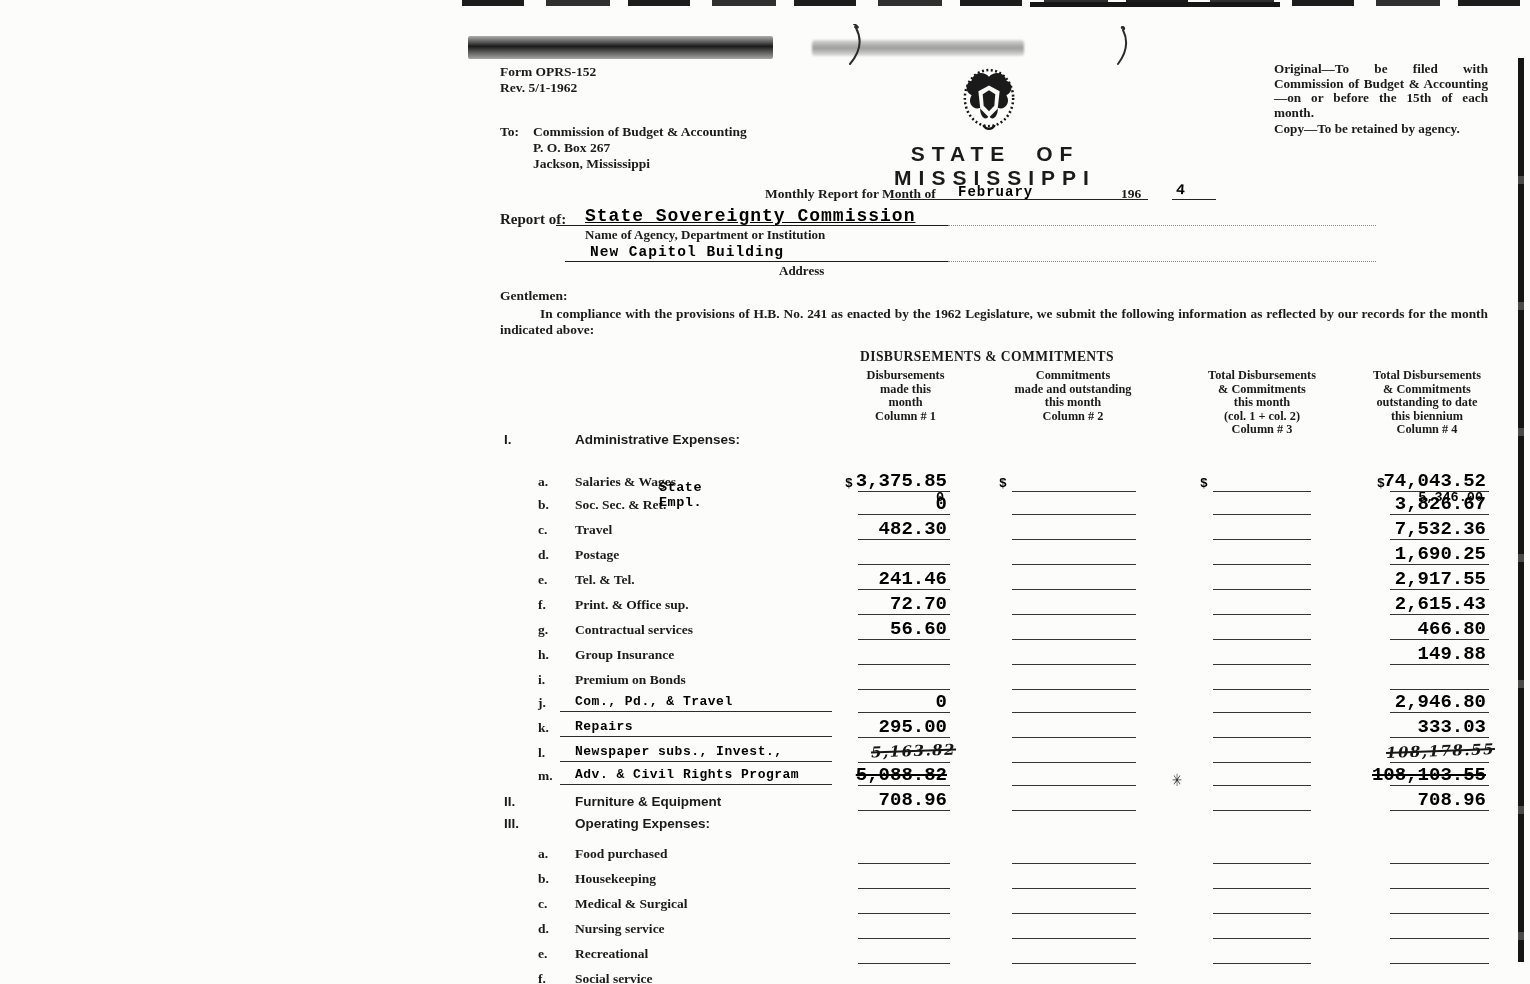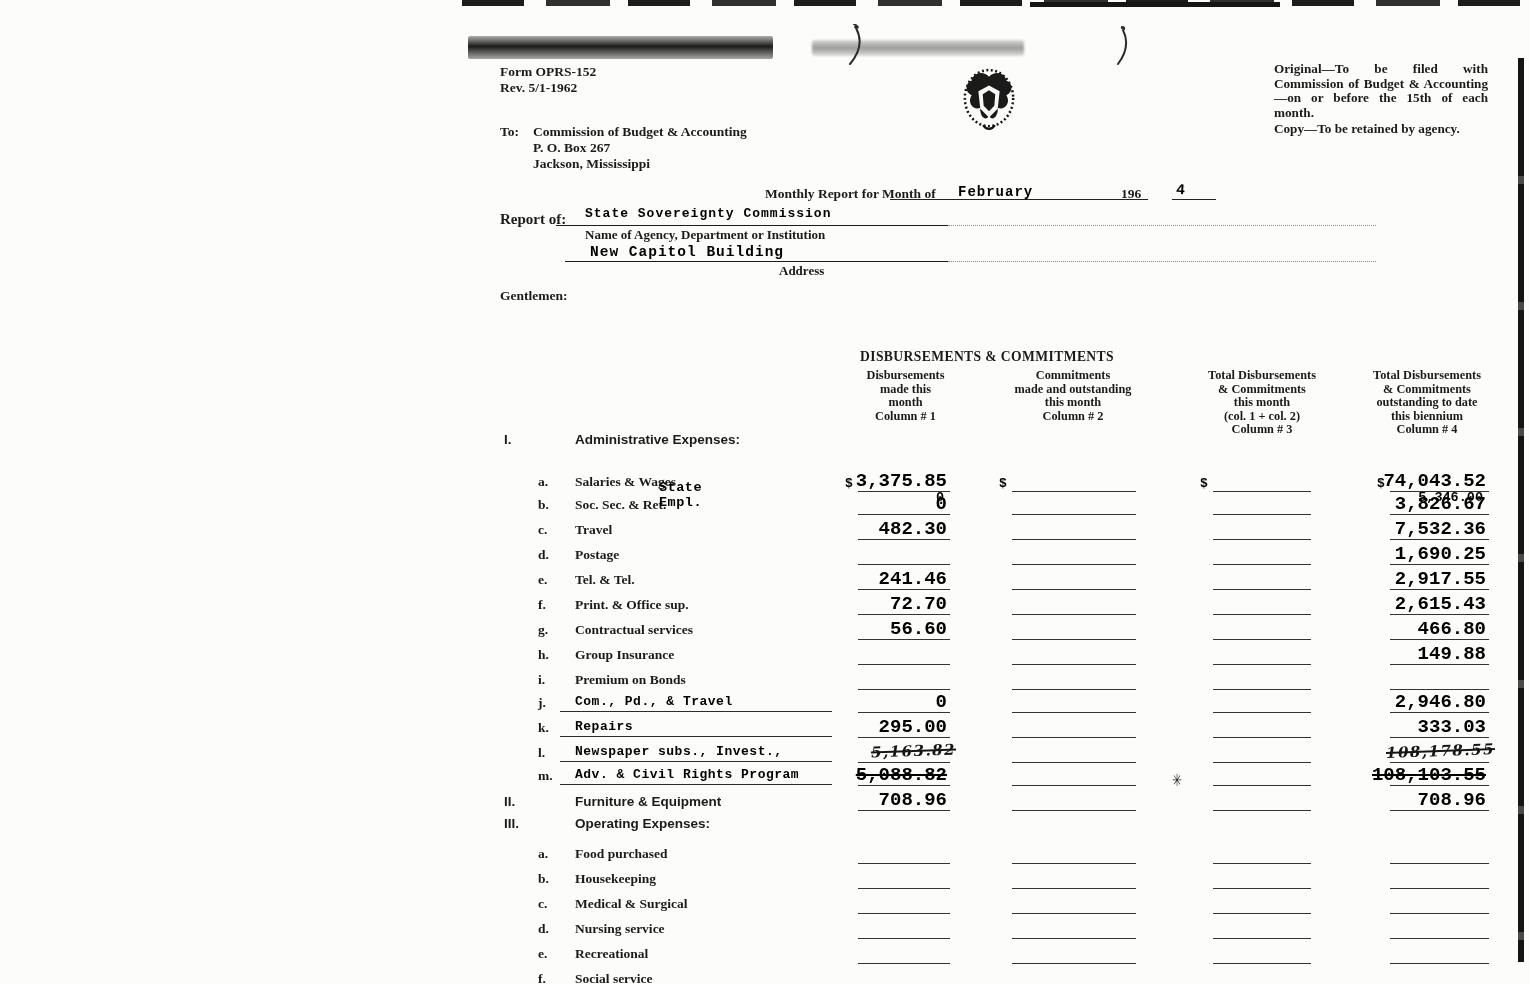--- a/index.html
+++ b/index.html
@@ -37,21 +37,21 @@
   .mr-label{left:765px;top:186px;font-size:13.5px;}
   .mr-line1{left:890px;top:178px;width:258px;border-bottom:1.6px solid #222;height:21px;}
   .mr-month{left:958px;top:184px;font-size:14px;letter-spacing:1px;}
   .mr-year{left:1121px;top:186px;font-size:13.5px;}
   .mr-line2{left:1172px;top:178px;width:44px;border-bottom:1.6px solid #222;height:21px;}
   .mr-digit{left:1176px;top:182px;font-size:15px;transform:rotate(4deg);}
 
   .ro-label{left:500px;top:211px;font-size:15px;}
   .ro-line{left:556px;top:204px;width:392px;height:21px;border-bottom:1.7px solid #1d1d1d;}
   .ro-ext{left:948px;top:204px;width:428px;height:21px;border-bottom:1.4px dotted #8a8a8a;}
-  .ro-agency{left:585px;top:206px;font-size:13px;letter-spacing:1px;}
+  .ro-agency{left:585px;top:206px;font-size:18px;letter-spacing:1px;text-decoration:underline;}
   .ro-caption{left:585px;top:227px;font-size:13px;}
   .ad-line{left:565px;top:240px;width:383px;height:21px;border-bottom:1.7px solid #1d1d1d;}
   .ad-ext{left:948px;top:240px;width:428px;height:21px;border-bottom:1.4px dotted #8a8a8a;}
   .ad-value{left:590px;top:244px;font-size:14.5px;letter-spacing:1px;}
   .ad-caption{left:742px;top:263px;font-size:13px;margin-left:37px;}
   .salutation{left:500px;top:288px;font-size:13.5px;}
   .paragraph{left:500px;top:306px;width:988px;font-size:13.4px;line-height:16px;text-align:justify;text-indent:40px;}
   .tbl-title{left:860px;top:349px;width:254px;text-align:right;font-size:13.6px;letter-spacing:.4px;}
 
   .colhead{top:369px;font-size:12.3px;line-height:13.6px;text-align:center;font-weight:600;}
@@ -119,39 +119,41 @@
 
   <div class="abs seal">
     <svg width="58" height="70" viewBox="0 0 60 72">
       <ellipse cx="30" cy="33" rx="25" ry="29" fill="none" stroke="#151515" stroke-width="2.6" stroke-dasharray="2 2.6"></ellipse>
       <path d="M30 11 C24 4 13 7 12 15 C5 17 5 27 12 30 C7 38 14 46 21 43 C20 52 27 58 30 51 C33 58 40 52 39 43 C46 46 53 38 48 30 C55 27 55 17 48 15 C47 7 36 4 30 11 Z" fill="#1a1a1a"></path>
       <path d="M30 20 L41 26 L39 44 L30 53 L21 44 L19 26 Z" fill="#f8f8f5"></path>
       <path d="M30 25 L36.5 29 L35.5 41 L30 46.5 L24.5 41 L23.5 29 Z" fill="#1a1a1a"></path>
       <path d="M24 61 C27 66 33 66 36 61" stroke="#151515" stroke-width="2.4" fill="none"></path>
     </svg>
   </div>
+  <div class="abs state-title sans">STATE OF MISSISSIPPI</div>
 
   <span class="abs mr-label serifb">Monthly Report for Month of</span>
   <div class="abs mr-line1"></div>
   <span class="abs mr-month mono">February</span>
   <span class="abs mr-year serifb">196</span>
   <div class="abs mr-line2"></div>
   <span class="abs mr-digit mono">4</span>
 
   <span class="abs ro-label serifb">Report of:</span>
   <div class="abs ro-line"></div>
   <div class="abs ro-ext"></div>
   <span class="abs ro-agency mono">State Sovereignty Commission</span>
   <span class="abs ro-caption serifb">Name of Agency, Department or Institution</span>
   <div class="abs ad-line"></div>
   <div class="abs ad-ext"></div>
   <span class="abs ad-value mono">New Capitol Building</span>
   <span class="abs ad-caption serifb">Address</span>
 
   <span class="abs salutation serifb">Gentlemen:</span>
+  <div class="abs paragraph serifb">In compliance with the provisions of H.B. No. 241 as enacted by the 1962 Legislature, we submit the following information as reflected by our records for the month indicated above:</div>
   <div class="abs tbl-title serifb">DISBURSEMENTS &amp; COMMITMENTS</div>
 
   <div id="colheads">
       <div class="abs colhead ch1">
         <div>Disbursements</div>
         <div>made this</div>
         <div>month</div>
         <div>Column # 1</div>
       </div>
       <div class="abs colhead ch2">

